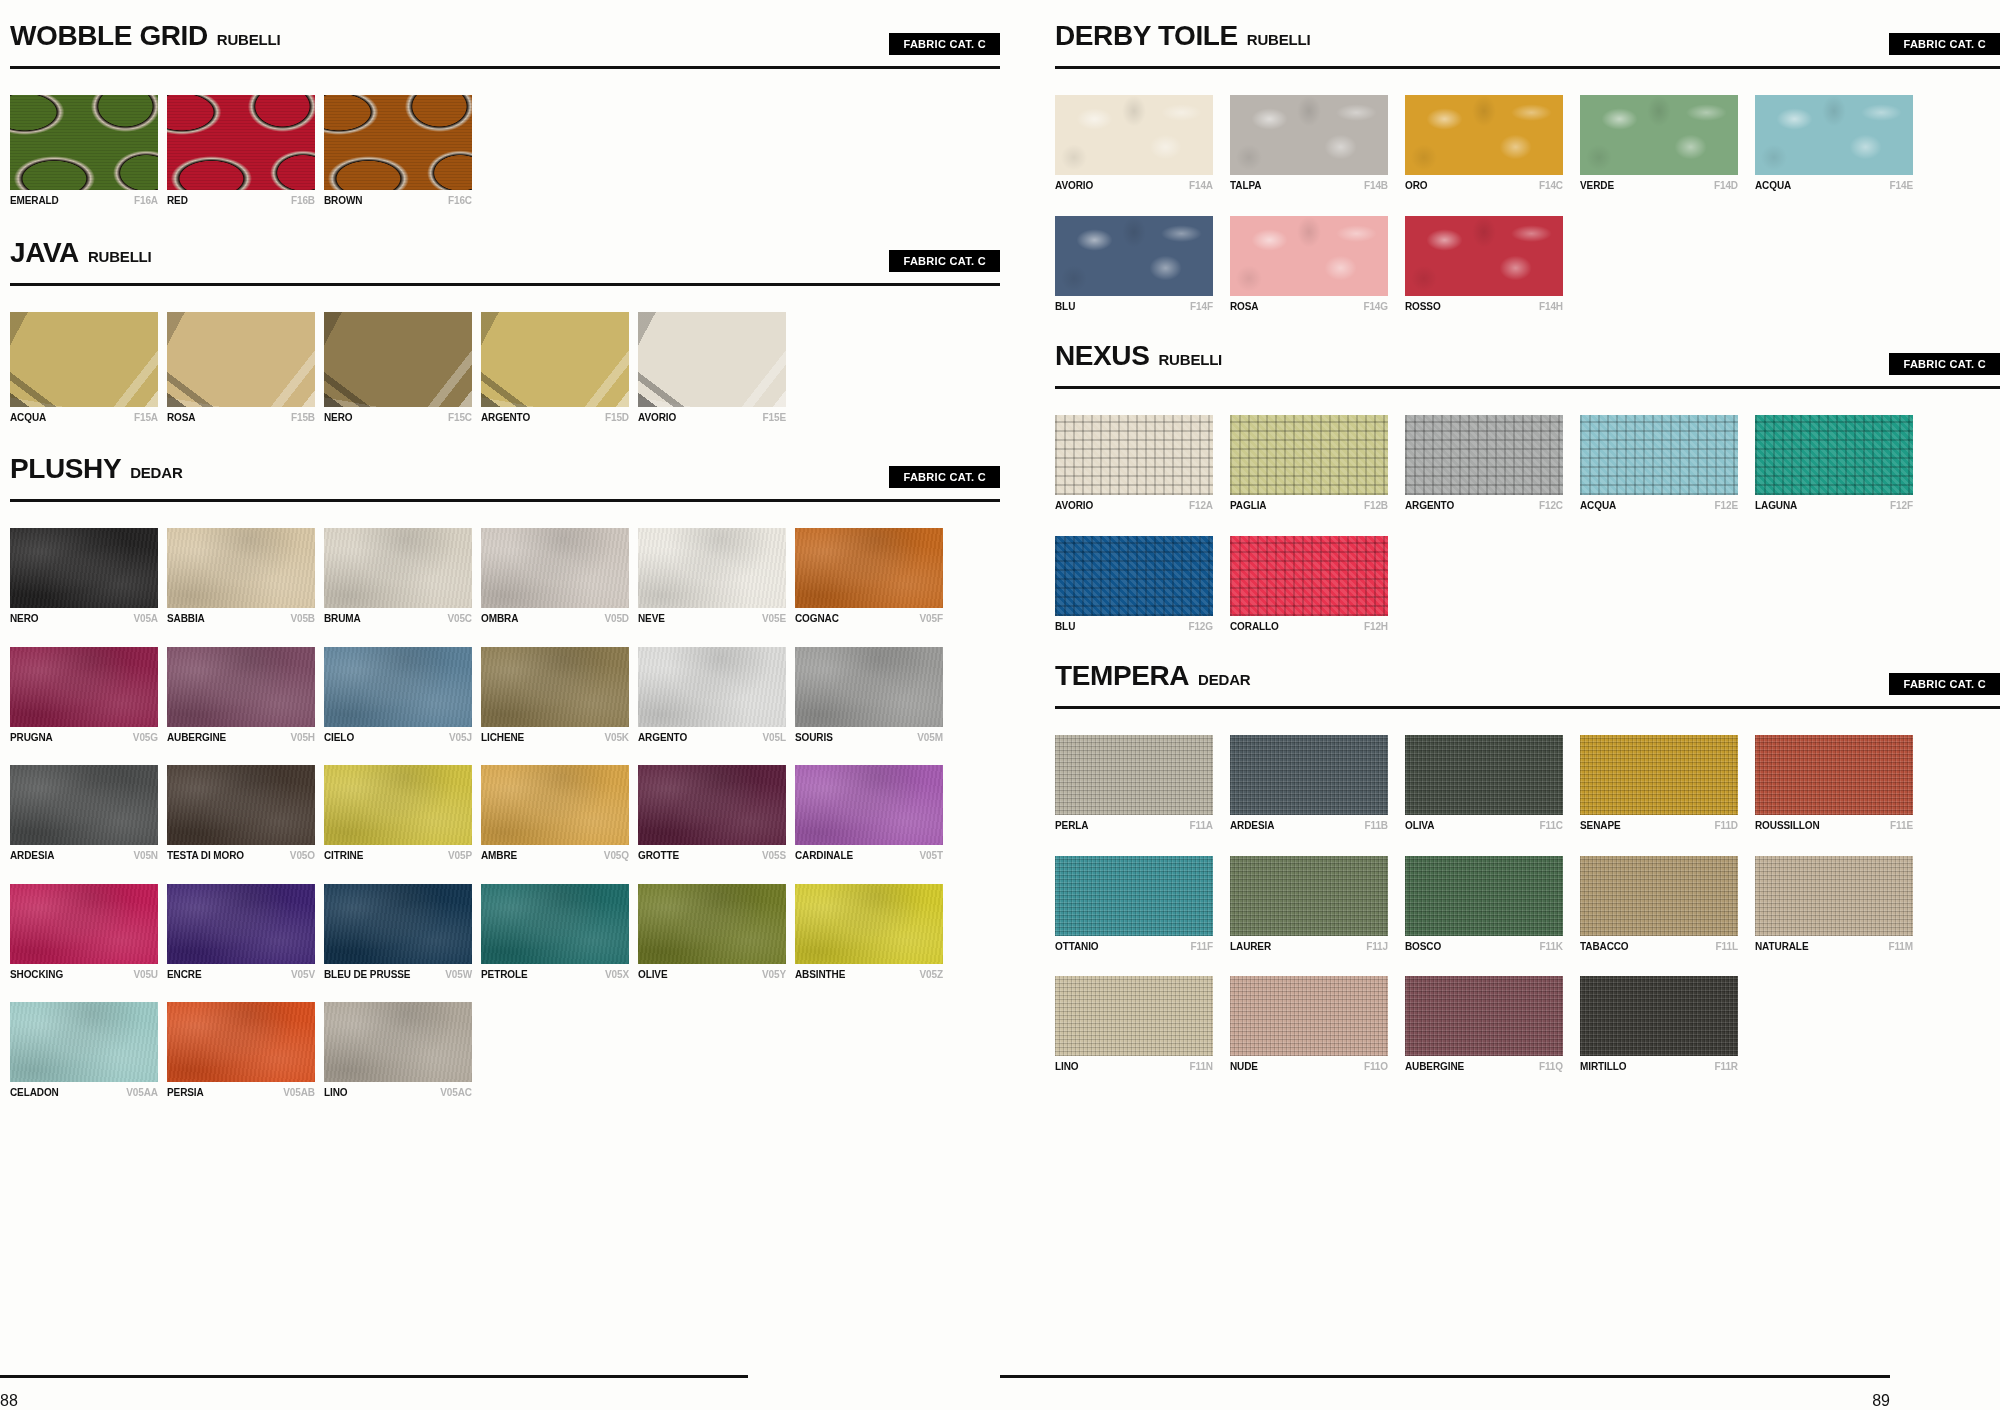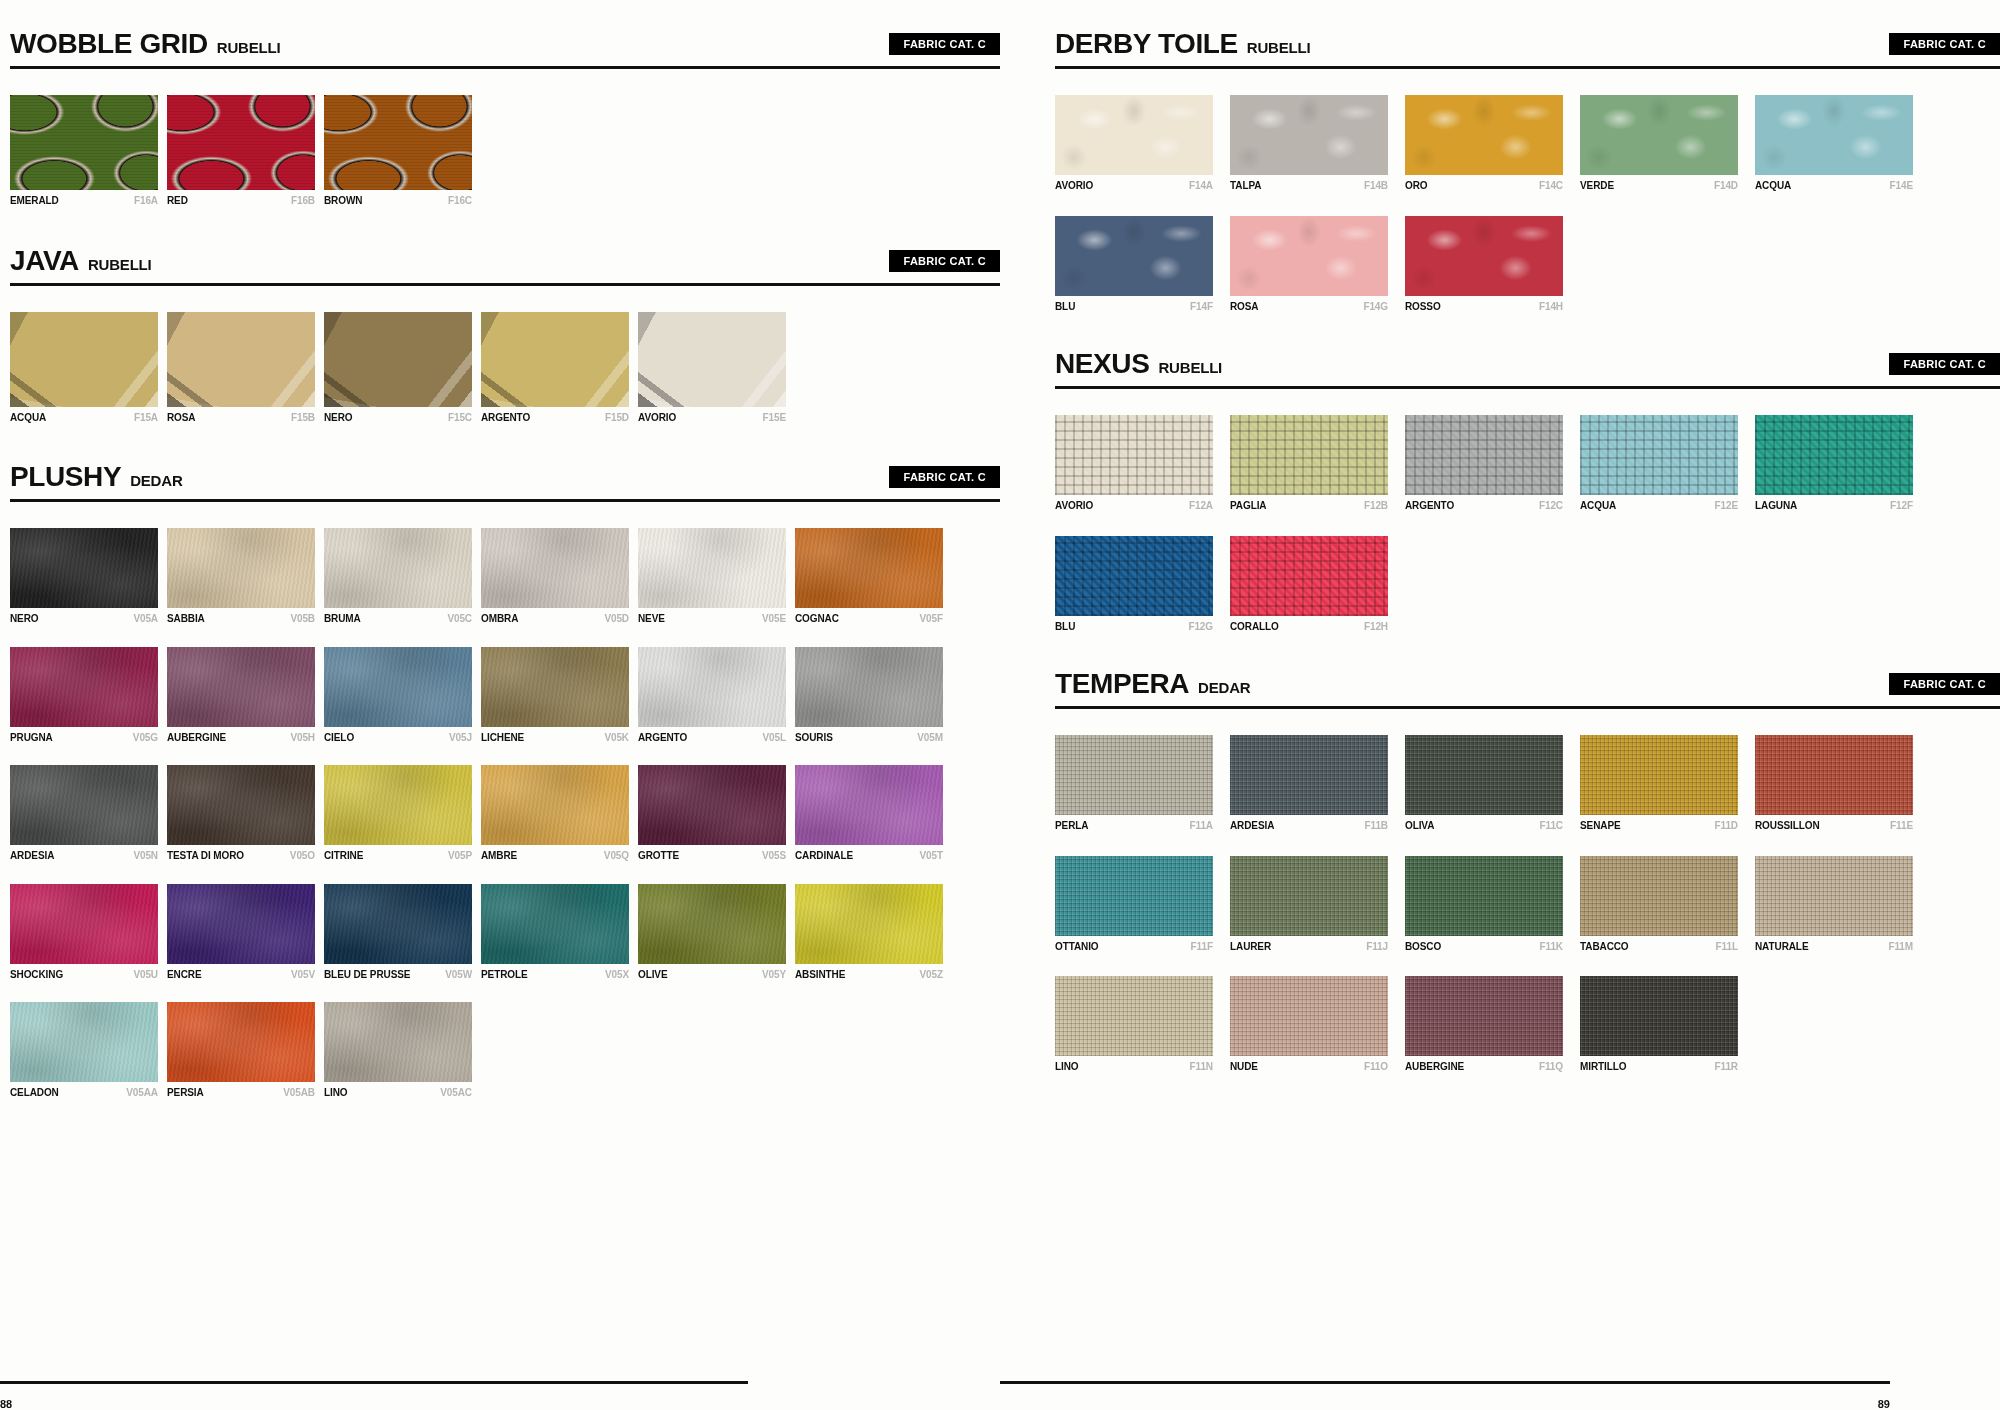--- a/index.html
+++ b/index.html
@@ -10,21 +10,21 @@
     overflow:hidden;
   }
   .spread{display:flex;width:2000px;height:1410px;}
   .page{position:relative;box-sizing:border-box;}
   .page-left{width:1000px;padding:22px 0 0 10px;}
   .page-right{width:1000px;padding:22px 0 0 55px;}
 
   
   .collection{position:relative;margin-bottom:6px;}
   .coll-head{
-    display:flex;align-items:center;justify-content:space-between;
+    display:flex;align-items:flex-start;justify-content:space-between;
     position:relative;height:44px;
   }
   .coll-title{
     font-size:28px;font-weight:bold;letter-spacing:-0.4px;
     color:#111;line-height:1;white-space:nowrap;
   }
   .coll-brand{
     font-size:15px;font-weight:bold;letter-spacing:-0.2px;
     margin-left:9px;color:#111;
   }
@@ -63,21 +63,21 @@
   .page-left .grid-plushy .sw-img{height:80px;}
   .page-left .grid-plushy .sw{margin-bottom:22px;}
 
   .page-right .sw-img,.page-right .sw-meta{width:158px;}
   .page-right .sw{margin:0 17px 24px 0;}
   .page-right .sw-img{height:80px;}
 
   
   .foot{position:absolute;left:0;right:0;bottom:0;}
   .foot-rule{height:3px;background:#111;}
-  .foot-num{font-size:11px;font-weight:bold;color:#111;margin-top:14px;}
+  .foot-num{font-size:16px;font-weight:normal;color:#111;margin-top:14px;}
   .foot-left .foot-num{text-align:left;}
   .foot-right .foot-num{text-align:right;}
   .tx-velvet::after{
     content:"";position:absolute;inset:0;
     background-image:
       radial-gradient(ellipse at 20% 30%,rgba(255,255,255,.16),transparent 55%),
       radial-gradient(ellipse at 75% 70%,rgba(255,255,255,.12),transparent 50%),
       radial-gradient(ellipse at 55% 15%,rgba(0,0,0,.13),transparent 45%),
       radial-gradient(ellipse at 15% 85%,rgba(0,0,0,.14),transparent 50%),
       repeating-linear-gradient(98deg,rgba(0,0,0,.05) 0 2px,rgba(255,255,255,.04) 2px 4px);

